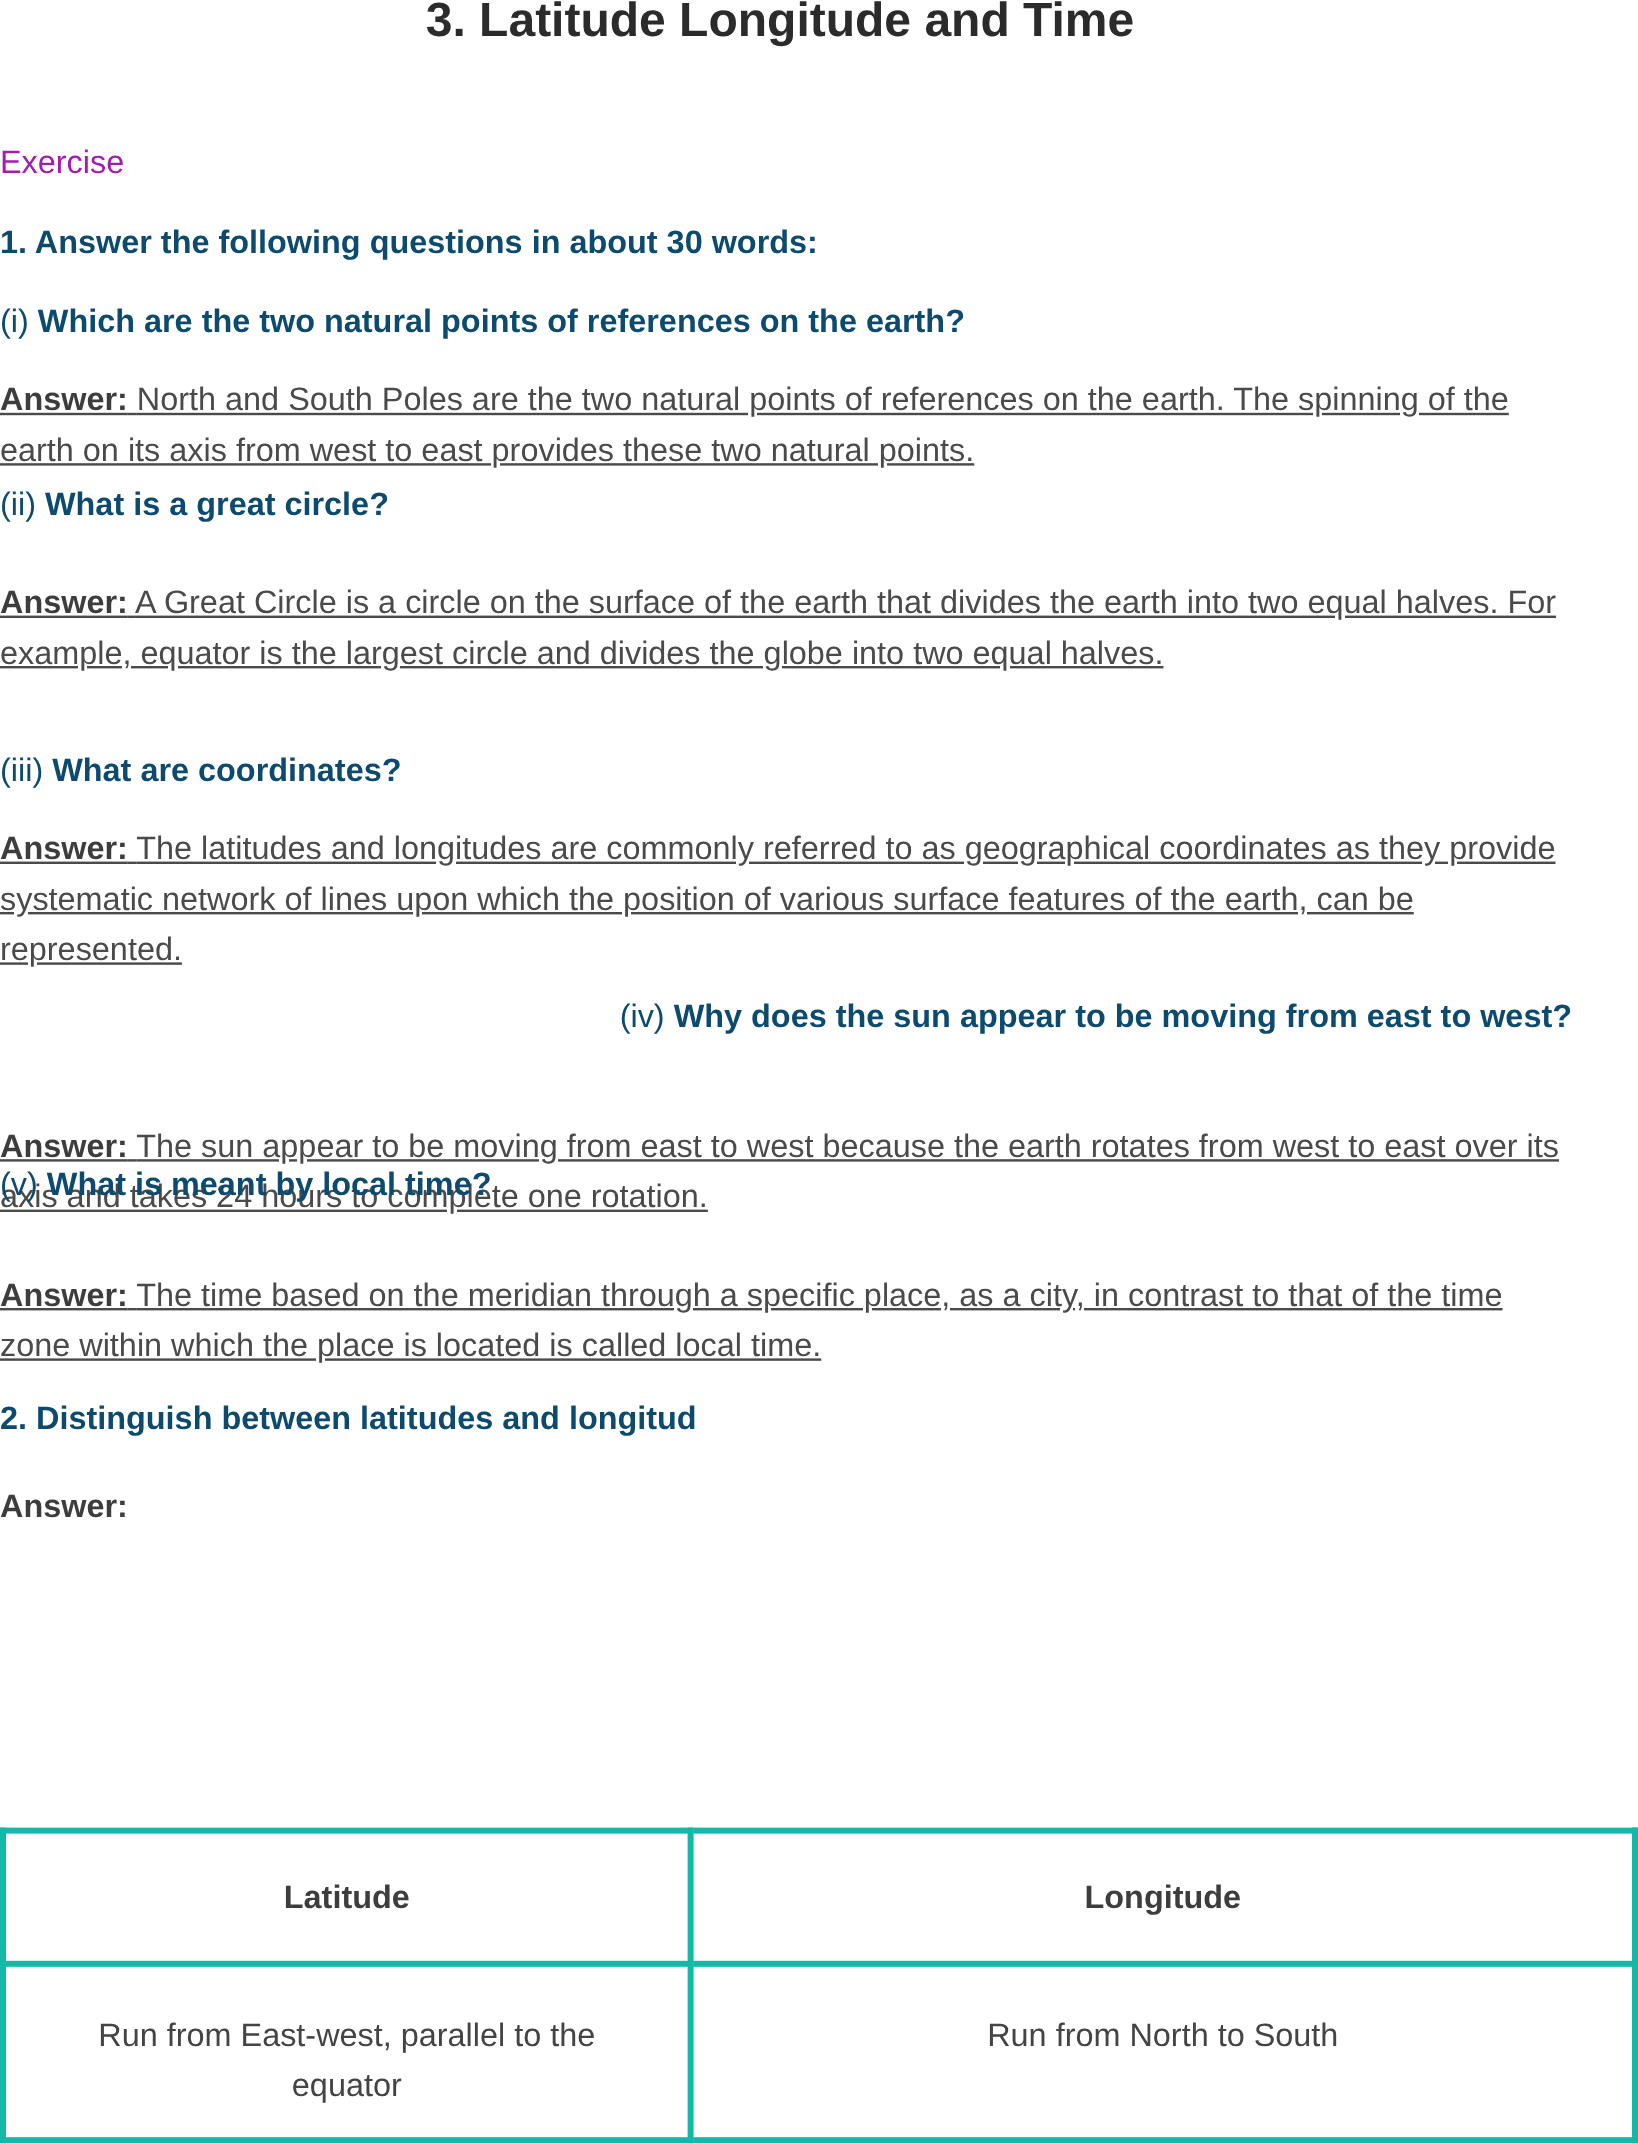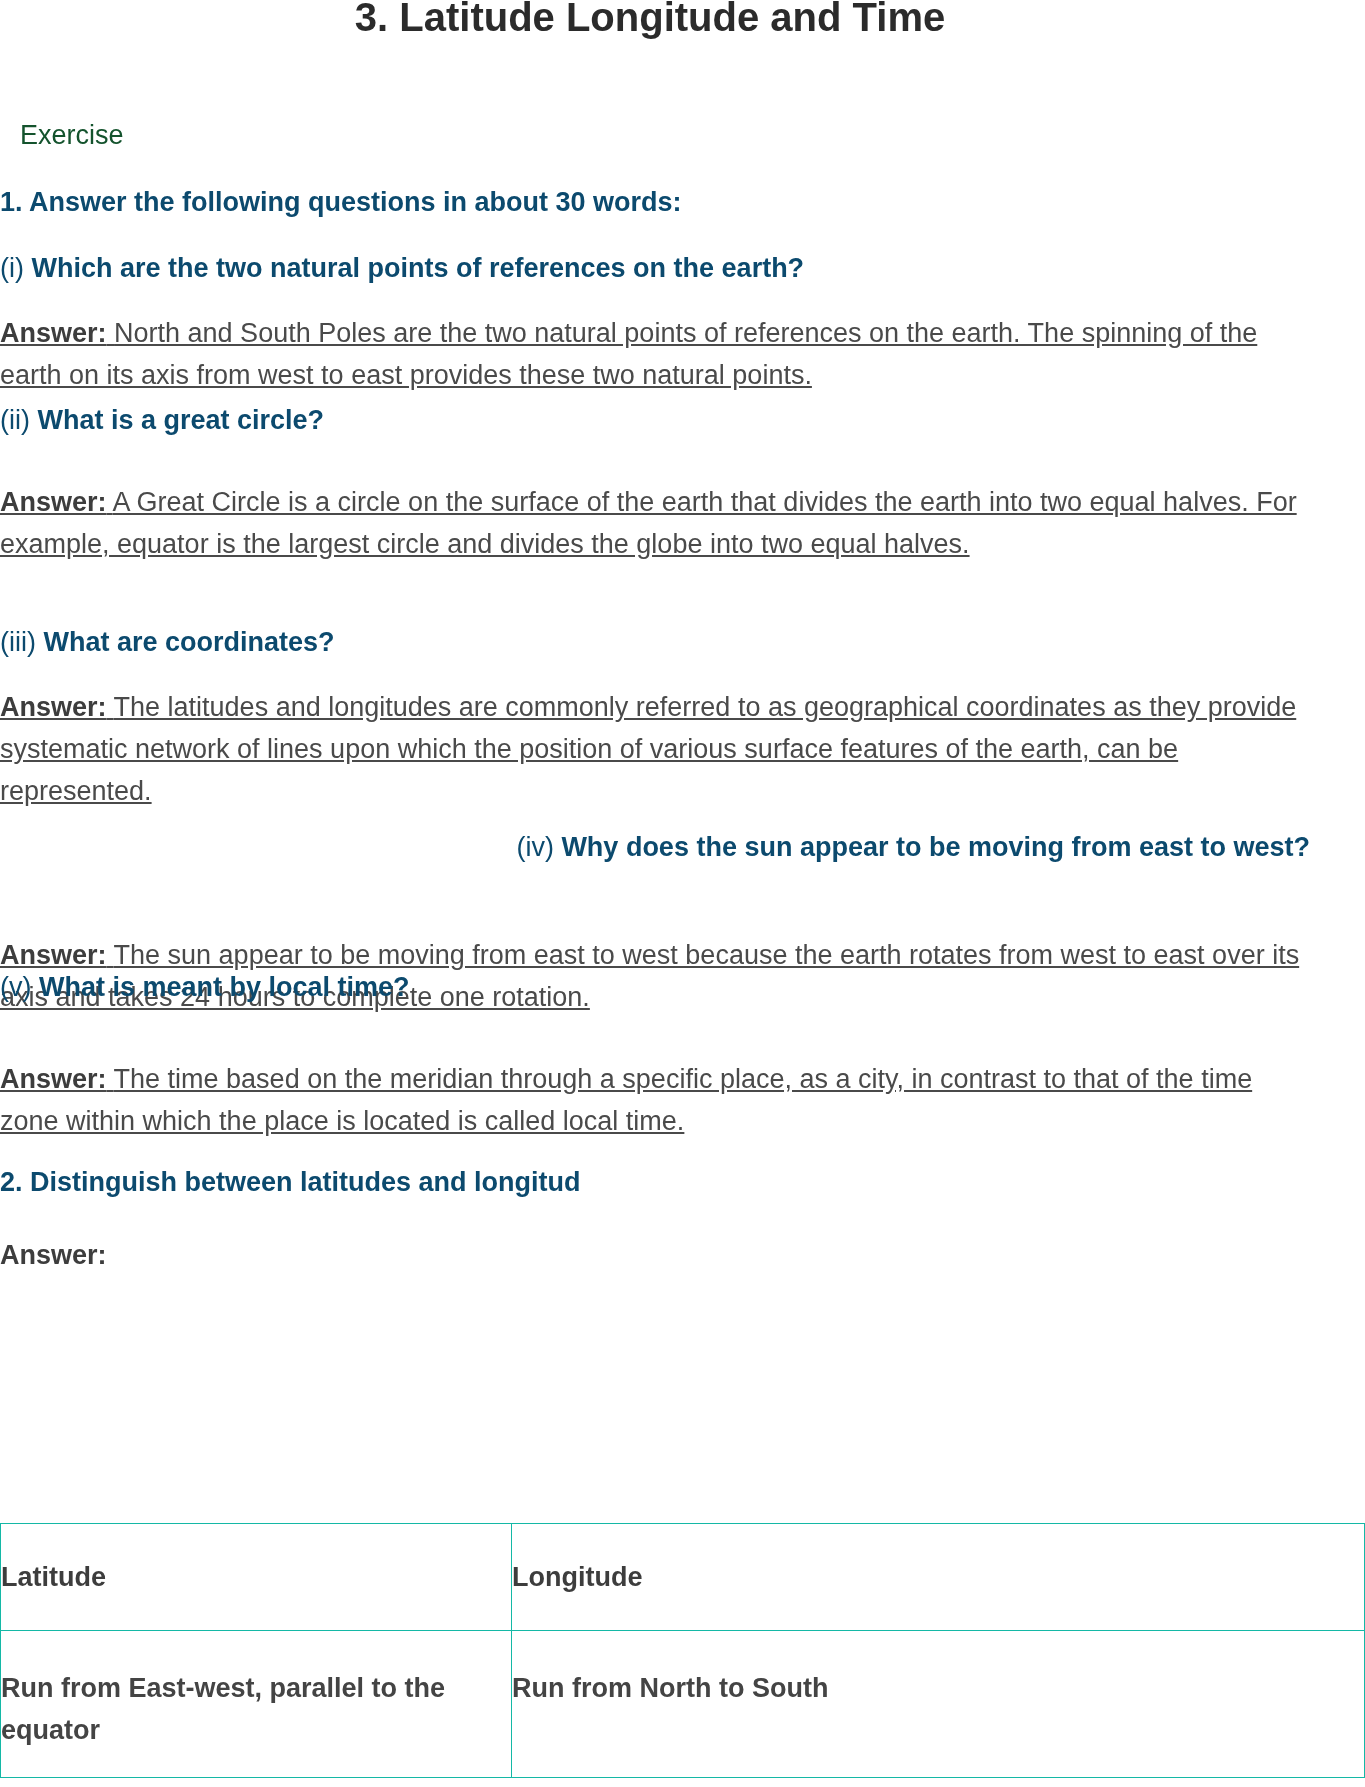--- a/index.html
+++ b/index.html
@@ -36,22 +36,21 @@
     .block {
       position: absolute;
       left: 0;
       width: 1310px;
       margin: 0;
       font-size: 27px;
       line-height: 42px;
       color: #444444;
     }
     .exercise-label {
-      color: #14532d;
-      margin-left: 20px;
+      color: #a21caf;
     }
     .section-heading, .question {
       font-weight: bold;
       color: #0c4a6e;
     }
     .question .qnum {
       font-weight: normal;
     }
     .answer {
       color: #4a4a4a;
@@ -69,34 +68,34 @@
     table.compare {
       position: absolute;
       left: 0;
       top: 1523px;
       width: 1365px;
       border-collapse: collapse;
       font-size: 27px;
       color: #444444;
     }
     table.compare td, table.compare th {
-      border: 1px solid #14b8a6;
-      text-align: left;
+      border: 5px solid #14b8a6;
+      text-align: center;
       vertical-align: middle;
-      padding: 0 0;
+      padding: 0 29px;
     }
     table.compare th {
       height: 106px;
       font-weight: bold;
       color: #3d3d3d;
     }
     table.compare td {
       height: 147px;
       line-height: 42px;
-      font-weight: bold;
+      font-weight: normal;
       vertical-align: top;
       padding-top: 36px;
       box-sizing: border-box;
     }
     table.compare .col-left { width: 510px; }
   </style>
 </head>
 <body>
 
 <div class="page">

